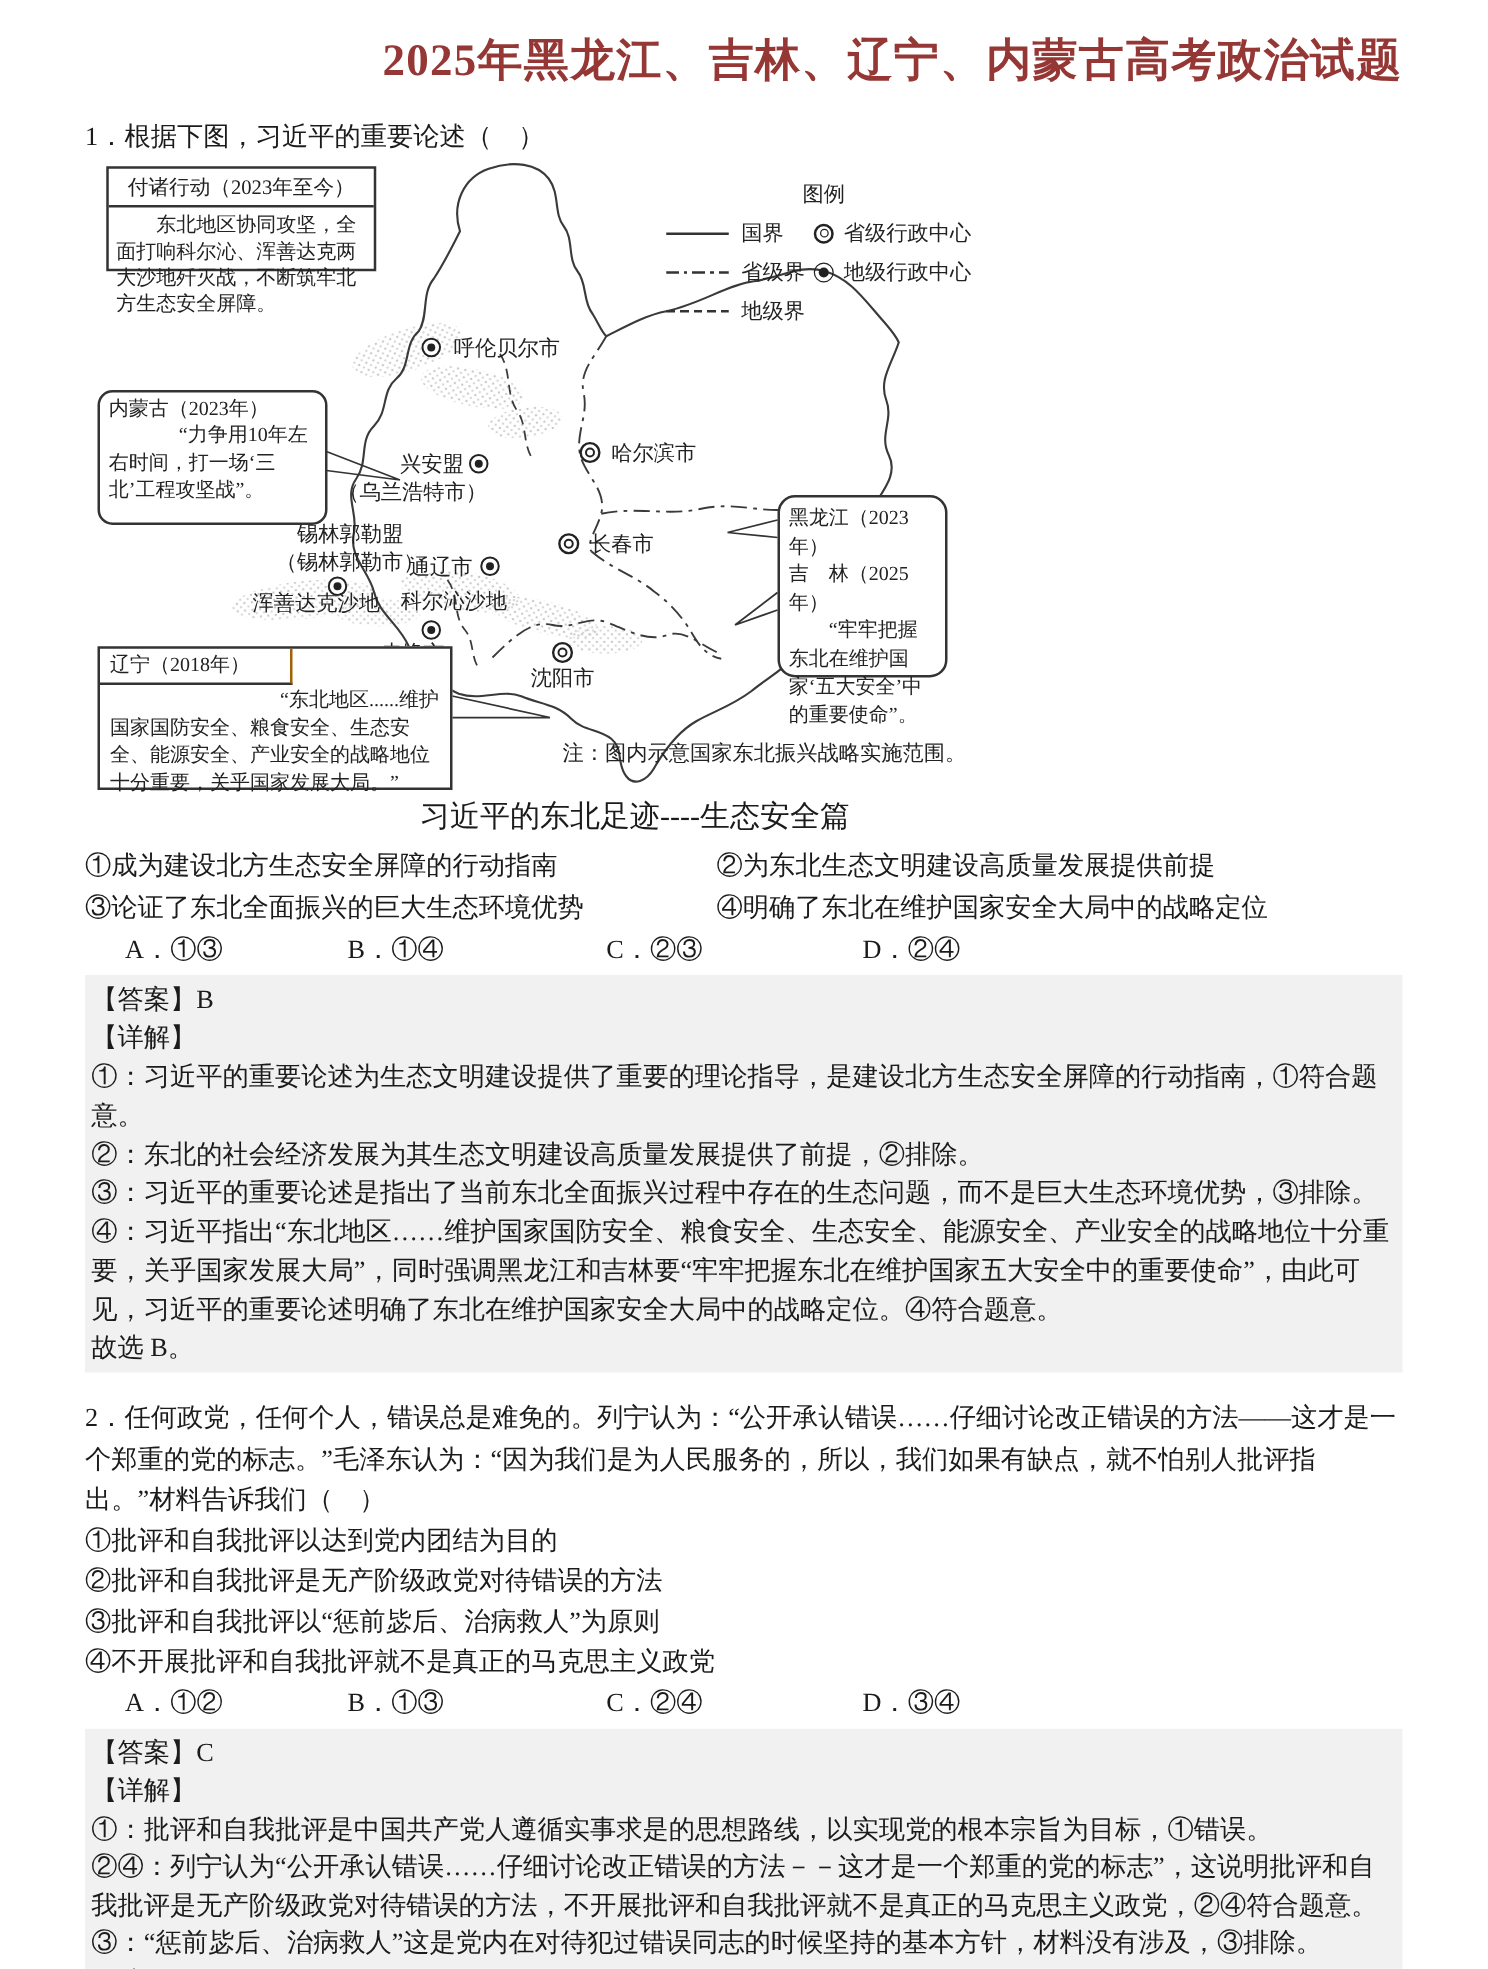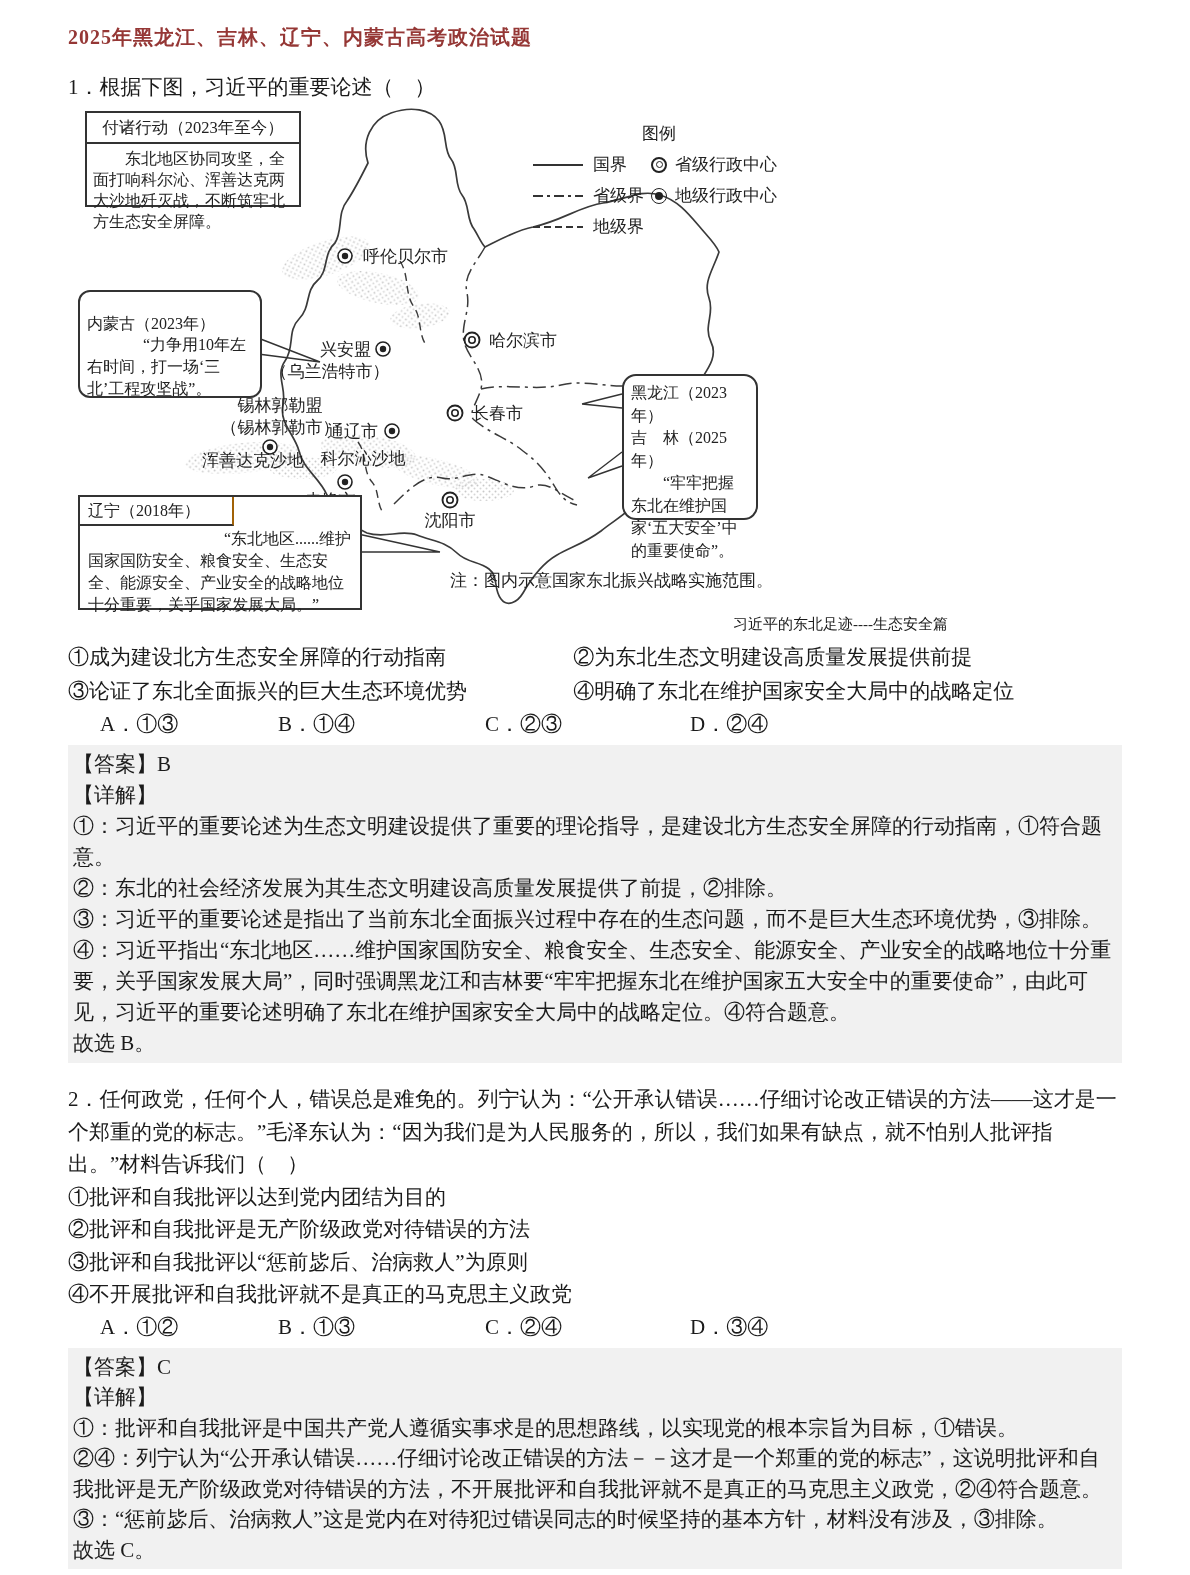--- a/index.html
+++ b/index.html
@@ -2,57 +2,57 @@
 <html><head>
 <meta charset="utf-8">
 <style>
   html,body{margin:0;padding:0;}
   body{
     width:1190px;height:1575px;background:#ffffff;overflow:hidden;
     font-family:"Liberation Serif","DejaVu Serif",serif;color:#1b1b1b;
   }
   .page{position:relative;width:1054px;margin:0 auto;padding-top:24px;}
   .doc-title{
-    text-align:left;font-size:20px;font-weight:bold;color:#953735;
+    text-align:right;font-size:36px;font-weight:bold;color:#953735;
     letter-spacing:1px;margin:0 0 20px 0;
   }
   .sec-heading{
     font-family:"Liberation Sans","DejaVu Sans",sans-serif;
     font-size:21px;font-weight:bold;margin:0 0 8px 0;
   }
   .stem{font-size:21px;line-height:33px;margin:0;}
   
   .figure{position:relative;height:505px;margin:2px 0 0 0;}
   .map-svg{position:absolute;left:0;top:0;}
   .map-svg text{font-family:"Liberation Serif","DejaVu Serif",serif;font-size:17px;fill:#222;}
   .callout{position:absolute;font-size:16px;line-height:21px;color:#222;box-sizing:border-box;background:#fff;}
-  .box-action{left:17px;top:5px;width:216px;height:96px;border:2px solid #333;}
+  .box-action{left:17px;top:5px;width:216px;height:84px;border:2px solid #333;}
   .box-action .hd{border-bottom:2px solid #333;text-align:center;padding:4px 0;font-size:16.5px;}
   .box-action .bd{padding:4px 6px 0 6px;text-indent:2em;line-height:21px;}
-  .box-nmg{left:10px;top:184px;width:184px;height:108px;border:2px solid #333;border-radius:12px;padding:21px 7px;}
+  .box-nmg{left:10px;top:184px;width:184px;height:108px;border:2px solid #333;border-radius:12px;padding:3px 7px;}
   .box-nmg .bd{text-indent:3.5em;line-height:22px;}
   .box-hlj{left:554px;top:268px;width:136px;height:146px;border:2px solid #333;border-radius:14px;padding:6px 7px;line-height:22.5px;}
   .box-hlj .bd{text-indent:2em;}
   .box-ln{left:10px;top:389px;width:284px;height:115px;border:2px solid #333;}
   .box-ln .tab{display:inline-block;border-right:2px solid #a16207;border-bottom:2px solid #333;padding:3px 32px 3px 8px;}
   .box-ln .bd{padding:2px 8px 0 8px;text-indent:8.5em;line-height:22px;}
   .legend{position:absolute;left:465px;top:0;width:252px;font-size:17px;color:#222;}
   .legend .lg-title{text-align:center;margin:16px 0 4px 0;}
   .lrow{display:flex;align-items:center;margin:8px 0;}
   .lsample{width:50px;margin-right:10px;flex:0 0 auto;}
   .ls-solid{border-top:2px solid #333;height:0;}
   .ls-dashdot{height:2px;background:repeating-linear-gradient(90deg,#333 0 10px,transparent 10px 14px,#333 14px 17px,transparent 17px 21px);}
   .ls-dashed{height:2px;background:repeating-linear-gradient(90deg,#333 0 7px,transparent 7px 11px);}
   .llabel{width:58px;flex:0 0 auto;}
   .ic-prov,.ic-pref{width:16px;height:16px;border-radius:50%;box-sizing:border-box;display:flex;align-items:center;justify-content:center;margin-right:8px;flex:0 0 auto;}
   .ic-prov{border:2px solid #222;}
   .ic-prov::after{content:"";width:7px;height:7px;border:1.6px solid #222;border-radius:50%;box-sizing:border-box;}
   .ic-pref{border:1.6px solid #222;}
   .ic-pref::after{content:"";width:8px;height:8px;background:#222;border-radius:50%;}
-  .fig-caption{font-size:15px;text-align:right;width:880px;margin:4px 0 6px 0;}
+  .fig-caption{font-size:24px;text-align:center;width:880px;margin:4px 0 6px 0;}
   
   .opt-row{font-size:21px;line-height:34px;}
   .opt-row .opt{display:inline-block;}
   .opt-row .opt.first{width:500px;}
   .choices{display:flex;font-size:21px;line-height:33px;margin-left:32px;}
   .choices span:nth-child(1){width:178px;}
   .choices span:nth-child(2){width:207px;}
   .choices span:nth-child(3){width:205px;}
   .explain{background:#f1f1f1;padding:4px 5px;font-size:21px;line-height:31px;margin:4px 0 6px 0;}
   .explain p{margin:0;}

